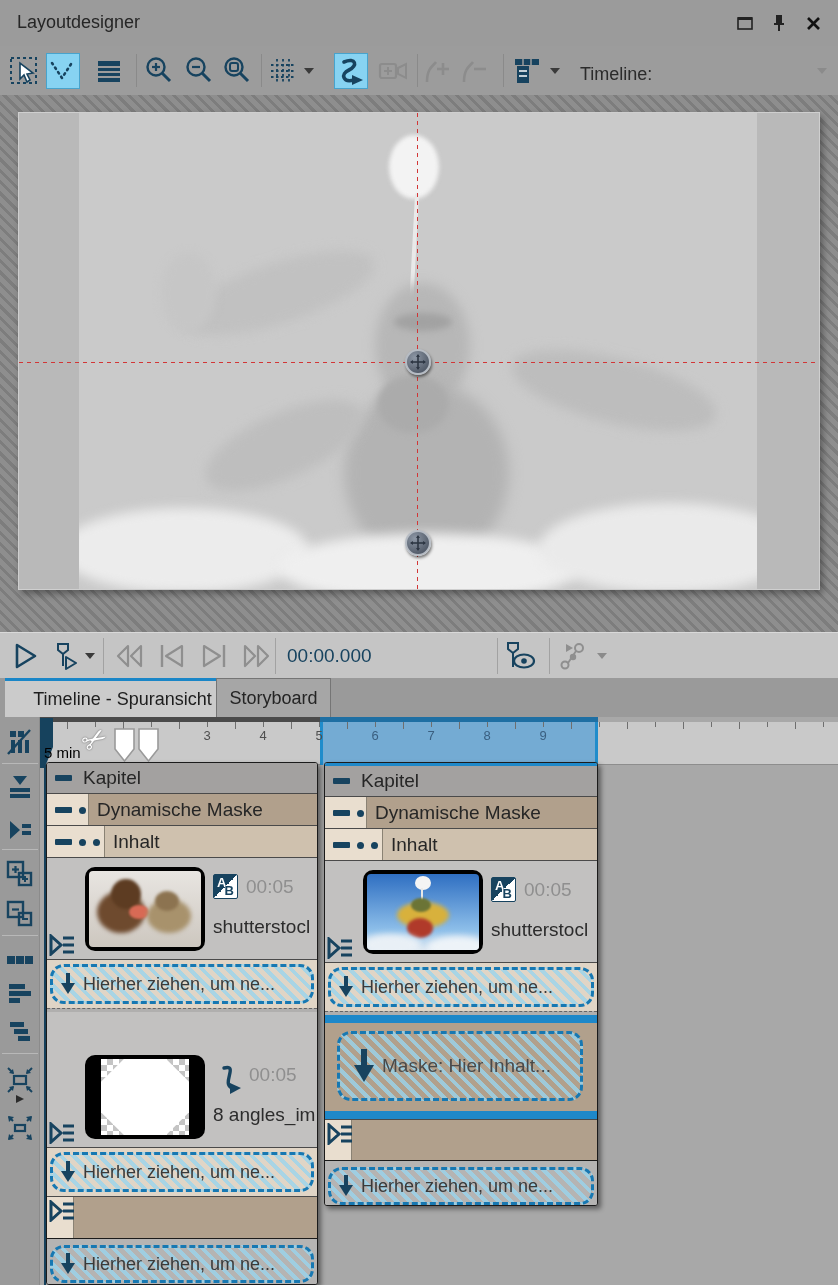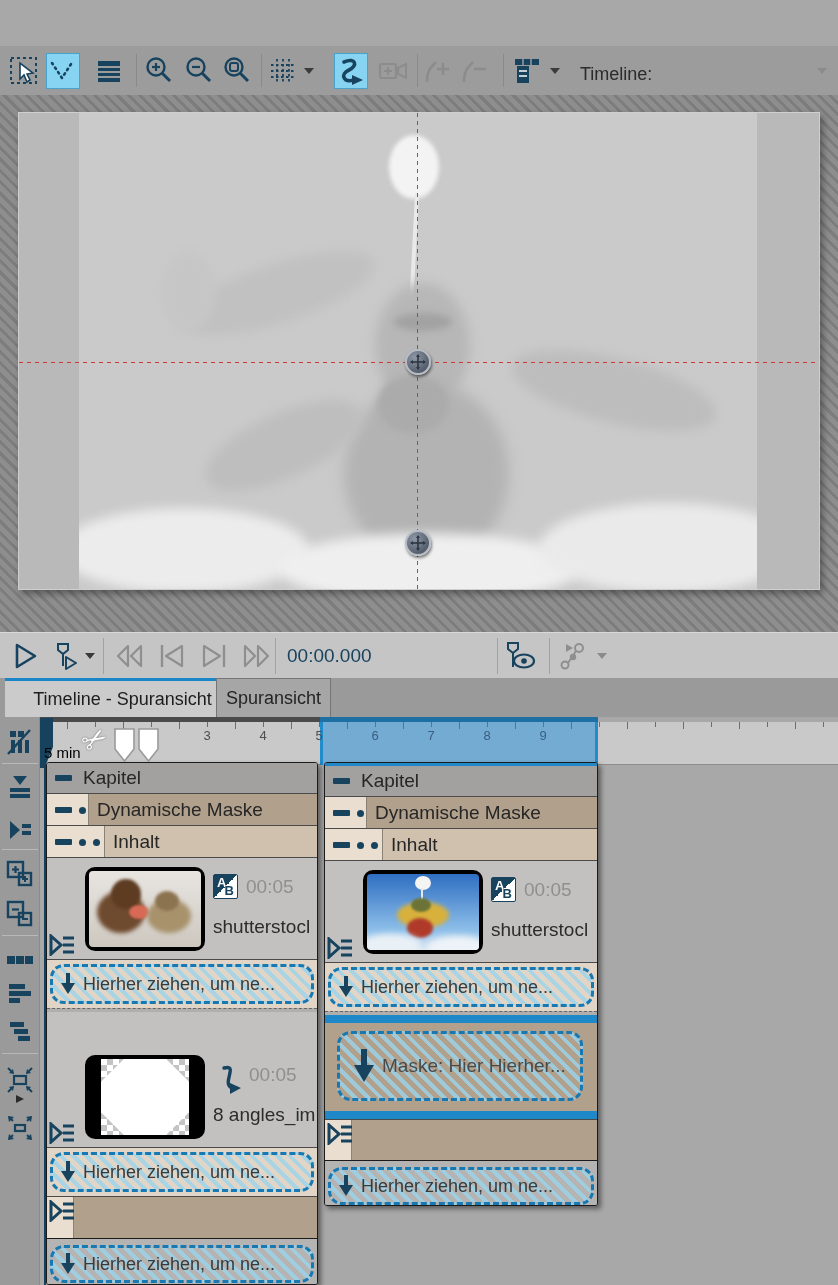--- a/index.html
+++ b/index.html
@@ -99,20 +99,42 @@
     linear-gradient(45deg,#c4c4c4 25%,transparent 25%,transparent 75%,#c4c4c4 75%);
     background-size:12px 12px;background-position:0 0,6px 6px;}
   .octagon{position:absolute;left:0;top:0;width:100%;height:100%;background:#fff;
     clip-path:polygon(26% 0,74% 0,100% 30%,100% 70%,74% 100%,26% 100%,0 70%,0 30%);}
 </style>
 </head>
 <body>
 
 <div id="app">
 
+  <div id="titlebar">
+    <span id="title">Layoutdesigner</span>
+    <div class="winbtn" style="left:732px">
+      <svg width="18" height="16">
+          <rect x="2" y="3" width="14" height="11" fill="none" stroke="#222" stroke-width="1.6"></rect>
+          <rect x="2" y="2" width="14" height="3" fill="#222"></rect>
+        </svg>
+    </div>
+    <div class="winbtn" style="left:766px">
+      <svg width="14" height="18">
+          <rect x="4" y="1" width="6" height="9" fill="#222"></rect>
+          <line x1="7" y1="10" x2="7" y2="17" stroke="#222" stroke-width="2"></line>
+          <line x1="2" y1="10" x2="12" y2="10" stroke="#222" stroke-width="2"></line>
+        </svg>
+    </div>
+    <div class="winbtn" style="left:800px">
+      <svg width="15" height="15">
+          <line x1="2" y1="2" x2="13" y2="13" stroke="#111" stroke-width="2.6"></line>
+          <line x1="13" y1="2" x2="2" y2="13" stroke="#111" stroke-width="2.6"></line>
+        </svg>
+    </div>
+  </div>
 
   <div id="toolbar">
     <div class="tbtn" style="left:7px">
       <svg width="30" height="30">
           <rect x="2" y="2" width="25" height="25" fill="none" stroke="#17435f" stroke-width="2" stroke-dasharray="3,3"></rect>
           <polygon points="11,7 11,23 15,19 18,26 21,24 18,18 24,17" fill="#fff" stroke="#17435f" stroke-width="1.6"></polygon>
         </svg>
     </div>
     <div class="tbtn on" style="left:46px">
       <svg width="30" height="30">
@@ -325,21 +347,21 @@
     <div class="pbtn" style="left:594px;width:16px">
         <span class="caret gray"></span>
       </div>
   </div>
 
   <div id="tabbar">
     <div id="tab-active">
         <span>Timeline - Spuransicht</span>
       </div>
     <div id="tab-story">
-        <span>Spuransicht</span>
+        <span>Storyboard</span>
       </div>
   </div>
 
   <div id="timeline">
     <div id="tl-topstrip-a"></div>
     <div id="tl-topstrip-b"></div>
     <div id="playhead-line"></div>
 
     <div id="tl-sidebar">
       <div class="sb-btn" style="top:10px">
@@ -644,21 +666,21 @@
         </div>
       </div>
       <div class="row gapRow" style="top:248px;height:4px;"></div>
       <div class="row blueBar" style="top:252px;height:8px;"></div>
       <div class="row tanRow" style="top:260px;height:88px;">
         <div class="dz" style="left:12px;top:8px;width:246px;height:70px;">
           <svg style="margin-left:14px" width="20" height="34">
               <rect x="7" y="0" width="6" height="17" fill="#17435f"></rect>
               <polygon points="0,16 20,16 10,33" fill="#17435f"></polygon>
             </svg>
-          <span class="dz-label" style="font-size:19px;color:#4a4a4a;">Maske: Hier Hierher...</span>
+          <span class="dz-label" style="font-size:19px;color:#4a4a4a;">Maske: Hier Inhalt...</span>
         </div>
       </div>
       <div class="row blueBar" style="top:348px;height:8px;"></div>
       <div class="row" style="top:356px;height:41px;background:#b1a08c;border-top:1px solid #4a4a4a;">
         <span class="cellL" style="width:27px;background:#e9decf;"></span>
         <svg style="position:absolute;left:2px;top:3px;" width="26" height="22">
             <polygon points="2,2 12,11 2,20" fill="none" stroke="#17435f" stroke-width="3"></polygon>
             <line x1="14" y1="4" x2="25" y2="4" stroke="#17435f" stroke-width="3"></line>
             <line x1="14" y1="11" x2="25" y2="11" stroke="#17435f" stroke-width="3"></line>
             <line x1="14" y1="18" x2="25" y2="18" stroke="#17435f" stroke-width="3"></line>

